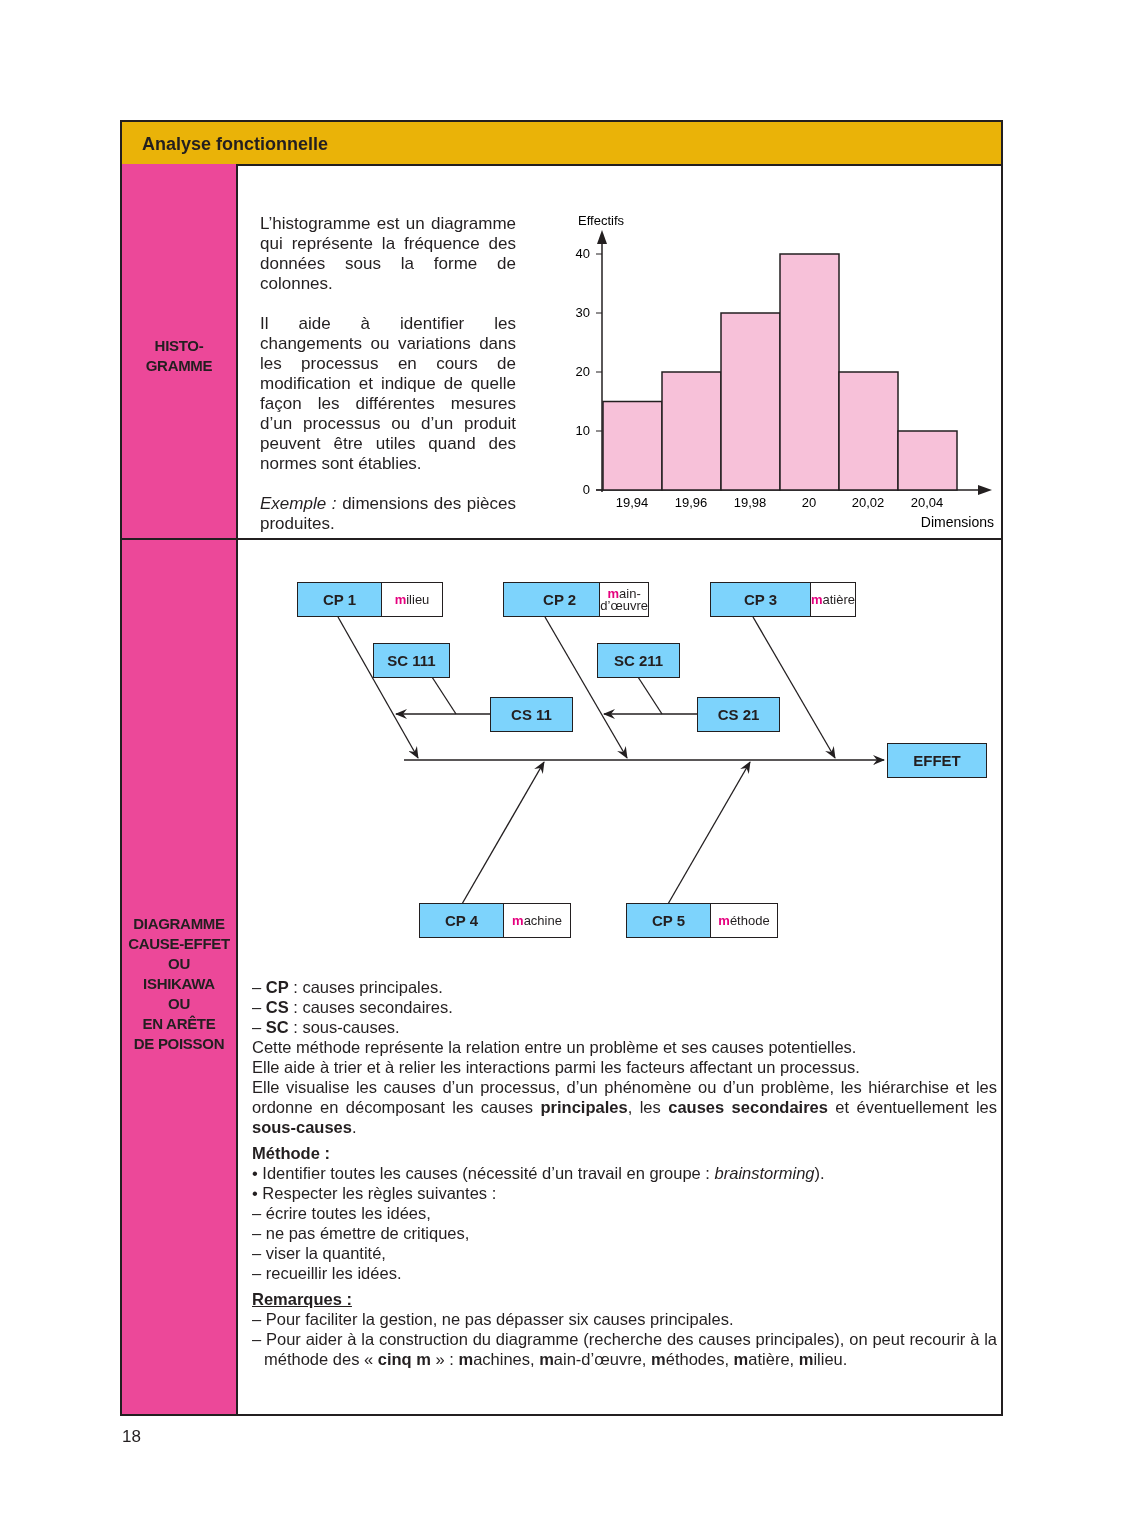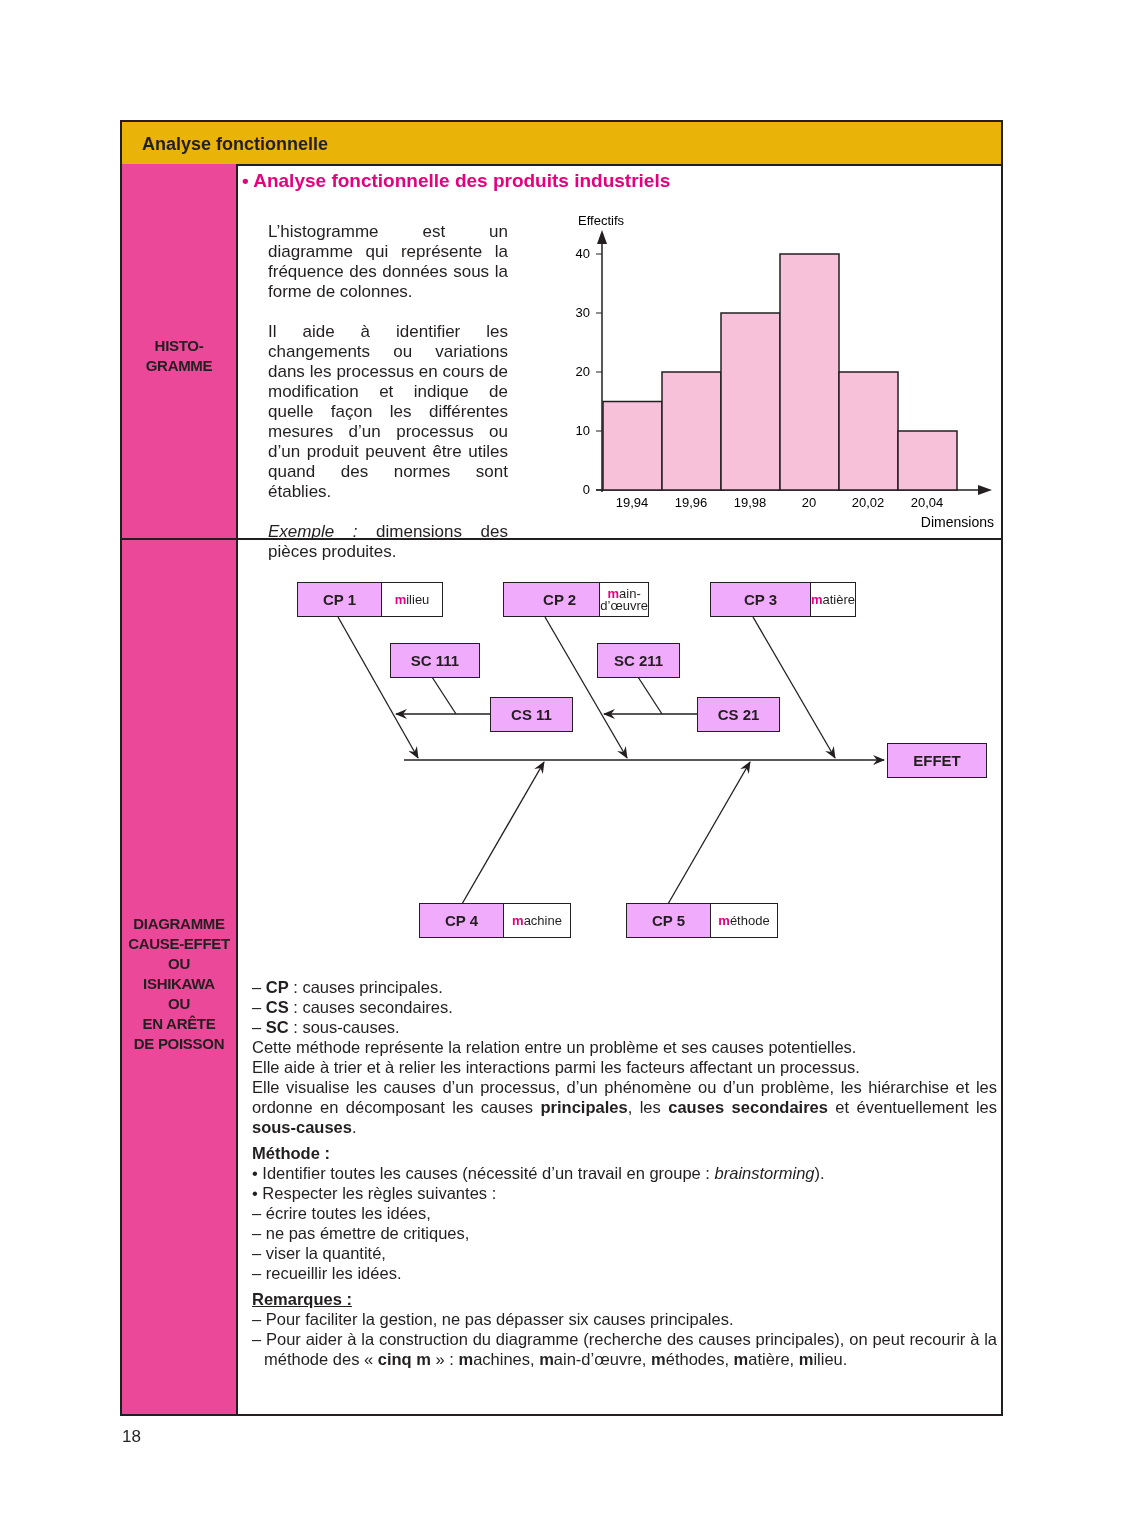--- a/index.html
+++ b/index.html
@@ -5,28 +5,28 @@
   html, body { margin: 0; padding: 0; background: #ffffff; }
   body { width: 1125px; height: 1539px; position: relative; font-family: "Liberation Sans", sans-serif; color: #231f20; }
   .frame { position: absolute; left: 120px; top: 120px; width: 883px; height: 1296px; border: 2px solid #231f20; box-sizing: border-box; background: #fff; }
   .header-bar { position: absolute; left: 0; top: 0; right: 0; height: 44px; background: #eab308; border-bottom: 2px solid #231f20; box-sizing: border-box; }
   .header-title { position: absolute; left: 20px; top: 12px; font-weight: bold; font-size: 18px; }
   .side { position: absolute; left: 0; width: 116px; background: #ec4899; border-right: 2px solid #231f20; box-sizing: border-box; }
   .side-label { position: absolute; left: 0; right: 0; text-align: center; font-weight: bold; font-size: 15px; line-height: 20px; letter-spacing: -0.3px; }
   .row-divider { position: absolute; left: 0; right: 0; height: 2px; background: #231f20; }
   .section-title { position: absolute; left: 120px; top: 48px; color: #e5007e; font-weight: bold; font-size: 19px; }
   .para { position: absolute; font-size: 17px; line-height: 20px; text-align: justify; }
-  .para p { margin: 16px; }
+  .para p { margin: 8px; }
   .body-text { position: absolute; left: 130px; font-size: 16.5px; line-height: 20px; }
   .body-text p { margin: 0; }
   b.bold { font-weight: bold; }
   .pink-m { color: #e5007e; font-weight: bold; }
   .page-num { position: absolute; left: 122px; top: 1427px; font-size: 17px; }
   .box { position: absolute; border: 1.5px solid #231f20; box-sizing: border-box; display: flex; }
-  .box .code { background: #f0abfc; font-weight: bold; font-size: 15px; display: flex; align-items: center; justify-content: center; }
+  .box .code { background: #7dd3fc; font-weight: bold; font-size: 15px; display: flex; align-items: center; justify-content: center; }
   .box .lbl { background: #fff; border-left: 1.5px solid #231f20; font-size: 13px; display: flex; align-items: center; justify-content: center; line-height: 12px; text-align: center; }
   svg text { font-family: "Liberation Sans", sans-serif; }
 </style>
 </head>
 <body>
 
 <div class="frame">
   <div class="header-bar">
     <div class="header-title">Analyse fonctionnelle</div>
   </div>
@@ -44,21 +44,20 @@
       <div>DIAGRAMME</div>
       <div>CAUSE-EFFET</div>
       <div>OU</div>
       <div>ISHIKAWA</div>
       <div>OU</div>
       <div>EN ARÊTE</div>
       <div>DE POISSON</div>
     </div>
   </div>
 
-  <div class="section-title">• Analyse fonctionnelle des produits industriels</div>
 
   <div class="para" style="left:130px;top:84px;width:272px;">
     <p>L’histogramme est un diagramme qui représente la fréquence des données sous la forme de colonnes.</p>
     <p style="margin-top:20px;">Il aide à identifier les changements ou variations dans les processus en cours de modification et indique de quelle façon les différentes mesures d’un processus ou d’un produit peuvent être utiles quand des normes sont établies.</p>
     <p style="margin-top:20px;"><i>Exemple :</i><span> dimensions des pièces produites.</span></p>
   </div>
 
   <svg style="position:absolute;left:440px;top:80px;" width="440" height="340">
     <text x="16" y="23" font-size="13">Effectifs</text>
 
@@ -140,21 +139,21 @@
     </div>
   </div>
   <div class="box" style="left:588px;top:460px;width:146px;height:35px;">
     <div class="code" style="width:100px;">CP 3</div>
     <div class="lbl" style="flex:1;">
         <span class="pink-m">m</span>
         <span>atière</span>
       </div>
   </div>
 
-  <div class="box" style="left:268px;top:521px;width:90px;height:35px;">
+  <div class="box" style="left:251px;top:521px;width:77px;height:35px;">
     <div class="code" style="flex:1;">SC 111</div>
   </div>
   <div class="box" style="left:475px;top:521px;width:83px;height:35px;">
     <div class="code" style="flex:1;">SC 211</div>
   </div>
   <div class="box" style="left:368px;top:575px;width:83px;height:35px;">
     <div class="code" style="flex:1;">CS 11</div>
   </div>
   <div class="box" style="left:575px;top:575px;width:83px;height:35px;">
     <div class="code" style="flex:1;">CS 21</div>

